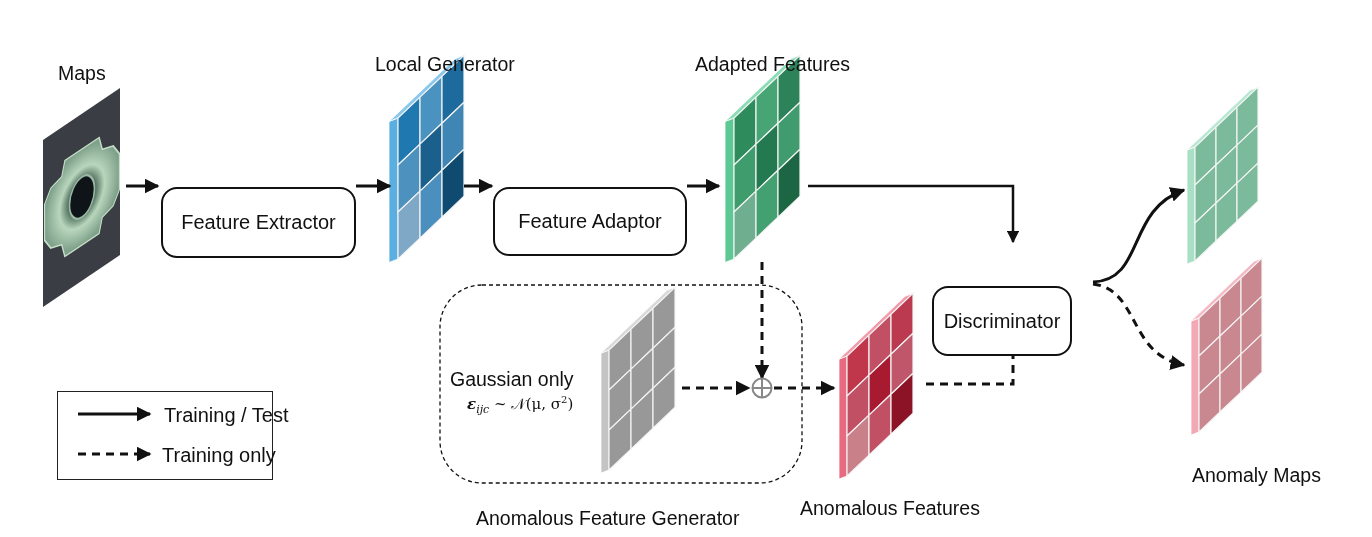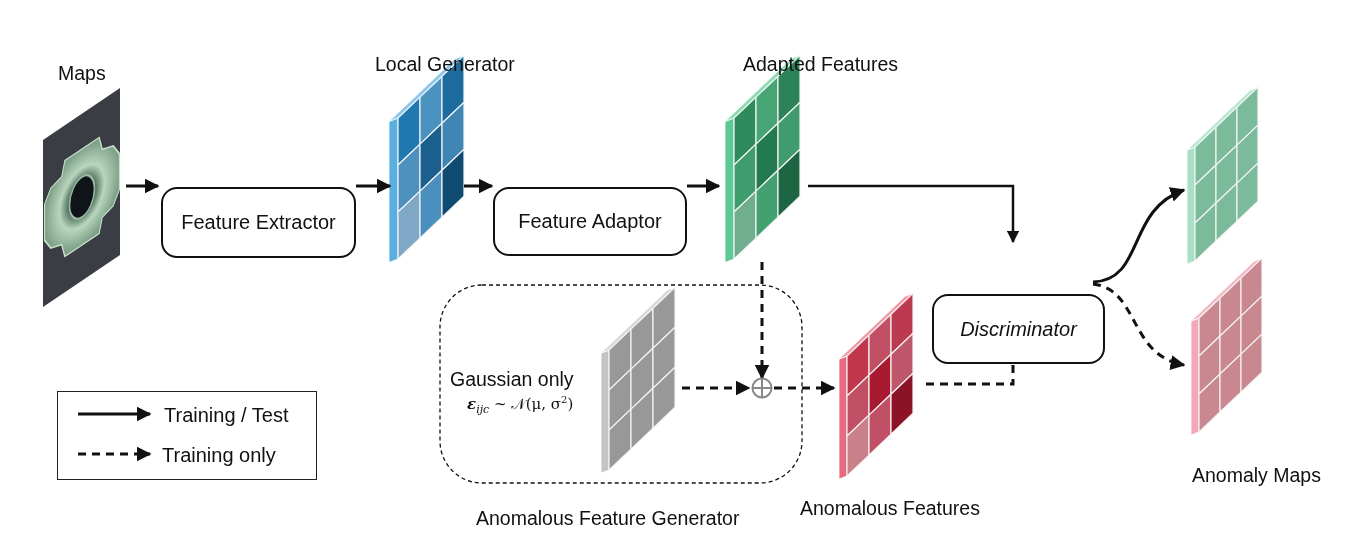--- a/index.html
+++ b/index.html
@@ -2,21 +2,21 @@
 <html><head>
 <meta charset="utf-8">
 <style>
   html, body { margin:0; padding:0; background:#ffffff; }
   body { width:1372px; height:537px; position:relative; overflow:hidden;
          font-family:"Liberation Sans", sans-serif; color:#111; }
   .lbl { position:absolute; font-size:19.5px; white-space:nowrap; color:#111; }
   .box { position:absolute; border:2px solid #111; border-radius:16px; background:#fff;
          display:flex; align-items:center; justify-content:center; font-size:20px; box-sizing:border-box;margin-top:36px; }
   svg.canvas { position:absolute; left:0; top:0; }
-  .legend { position:absolute; left:57px; top:391px; width:260px; height:89px; border:1.5px solid #222; box-sizing:border-box; }
+  .legend { position:absolute; left:57px; top:391px; width:216px; height:89px; border:1.5px solid #222; box-sizing:border-box; }
   .legend .t { position:absolute; font-size:20px; white-space:nowrap; }
   .formula { position:absolute; font-family:"DejaVu Serif", serif; font-size:15px; white-space:nowrap; }
   .formula b { font-style:italic; }
 </style>
 </head>
 <body>
 
 <svg class="canvas" width="1372" height="537">
   <defs>
     <marker id="ah" viewBox="0 0 10 10" refX="9" refY="5" markerWidth="5" markerHeight="5" orient="auto-start-reverse">
@@ -139,27 +139,27 @@
     <line x1="752.5" y1="388" x2="771.5" y2="388" stroke="#888" stroke-width="2"></line>
     <line x1="762" y1="378.5" x2="762" y2="397.5" stroke="#888" stroke-width="2"></line>
   </g>
 
   <line x1="78" y1="414" x2="150" y2="414" stroke="#111" stroke-width="3" marker-end="url(#ah)"></line>
   <line x1="78" y1="454" x2="150" y2="454" stroke="#111" stroke-width="3" stroke-dasharray="8,6" marker-end="url(#ah)"></line>
 </svg>
 
 <div class="lbl" style="left:58px; top:62px;">Maps</div>
 <div class="lbl" style="left:375px; top:53px;">Local Generator</div>
-<div class="lbl" style="left:695px; top:53px;margin-left:48px;">Adapted Features</div>
+<div class="lbl" style="left:695px; top:53px;">Adapted Features</div>
 <div class="lbl" style="left:800px; top:497px;">Anomalous Features</div>
 <div class="lbl" style="left:1157px; top:464px;margin-left:35px;">Anomaly Maps</div>
 <div class="lbl" style="left:476px; top:507px;">Anomalous Feature Generator</div>
 <div class="lbl" style="left:450px; top:368px;">Gaussian only</div>
 <div class="formula" style="left:467px; top:394px;"><b>ε</b><sub style="font-style:italic;font-size:11px">ijc</sub><span> ~ 𝒩(μ, σ</span><sup style="font-size:10px">2</sup><span>)</span></div>
 
 <div class="box" style="left:161px; top:151px; width:195px; height:71px;">Feature Extractor</div>
 <div class="box" style="left:493px; top:151px; width:194px; height:69px;">Feature Adaptor</div>
-<div class="box" style="left:932px; top:258px; width:173px; height:70px;font-style:italic;">Discriminator</div>
+<div class="box" style="left:932px; top:250px; width:140px; height:70px;">Discriminator</div>
 
 <div class="legend">
   <span class="t" style="left:106px; top:12px;">Training / Test</span>
   <span class="t" style="left:104px; top:52px;">Training only</span>
 </div>
 
 </body></html>

